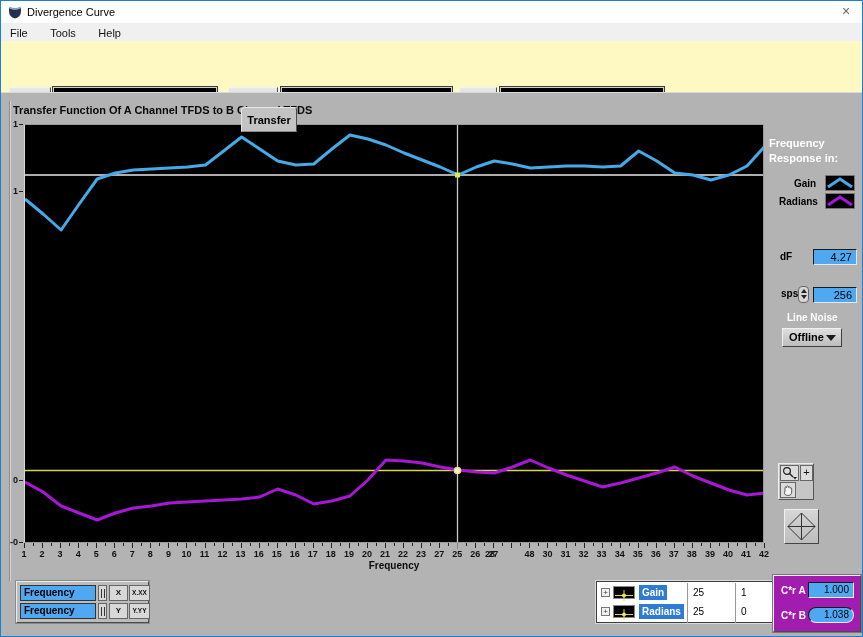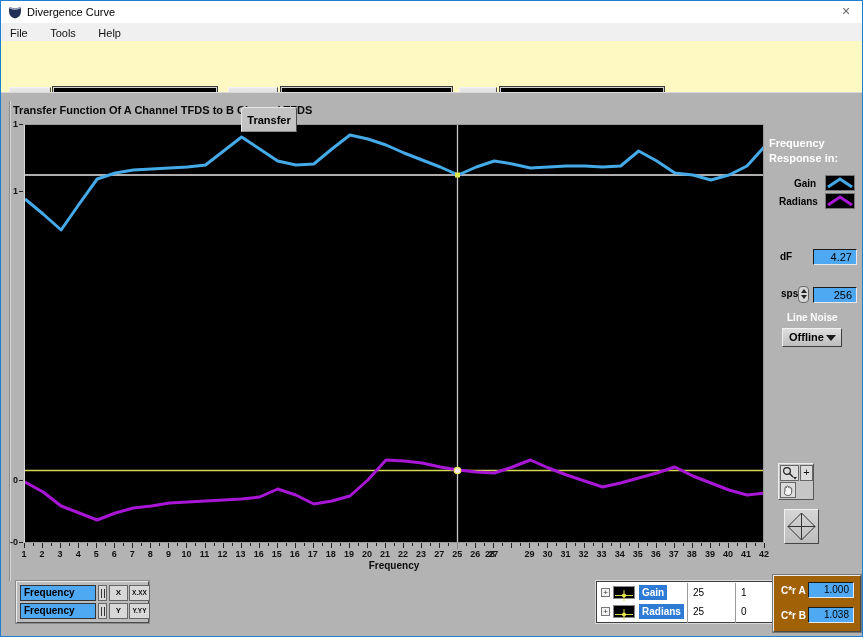--- a/index.html
+++ b/index.html
@@ -59,21 +59,21 @@
   .sl-fmt{position:absolute;left:109px;top:0;width:21px;height:16px;background:#d8d8d8;border:1px solid #666;font-size:6.5px;font-weight:bold;text-align:center;line-height:14px;color:#111;}
   
   #cursor-legend{position:absolute;left:595px;top:488px;width:180px;height:42px;background:#fff;border:1px solid #3d3d3d;box-shadow:0 0 0 1px #d9d9d9;}
   .cl-row{position:absolute;left:0;width:100%;height:19px;}
   .cl-expand{position:absolute;left:4px;top:5px;width:9px;height:9px;border:1px solid #777;background:#f2f2f2;font-size:8px;line-height:7px;text-align:center;color:#333;}
   .cl-swatch{position:absolute;left:16px;top:3px;width:22px;height:13px;background:#000;border:1px solid #888;}
   .cl-name{position:absolute;left:42px;top:2px;height:15px;padding:0 3px;background:#2e7bd6;color:#fff;font-size:10px;font-weight:bold;line-height:15px;}
   .cl-val{position:absolute;top:2px;font-size:10px;color:#000;line-height:15px;}
   .cl-div{position:absolute;top:1px;width:1px;height:40px;background:#999;}
   
-  #cr-panel{position:absolute;left:772px;top:482px;width:88px;height:57px;background:#a16207;border:1px solid;border-color:#ececec #4a4a4a #4a4a4a #ececec;box-shadow:0 0 0 1px #777;}
+  #cr-panel{position:absolute;left:772px;top:482px;width:88px;height:57px;background:#a21caf;border:1px solid;border-color:#ececec #4a4a4a #4a4a4a #ececec;box-shadow:0 0 0 1px #777;}
   
   #zengar-logo{position:absolute;left:765px;top:57px;width:94px;height:20px;background:#b5b5b5;border:1px solid #d8d8d8;border-radius:3px;}
   #zengar-text{position:absolute;left:8px;top:1px;font-size:14px;font-weight:bold;font-style:italic;color:#35b035;text-shadow:1px 1px 0 #14520f;letter-spacing:1px;}
   #red-icon{position:absolute;left:726px;top:54px;width:22px;height:24px;}
 </style>
 </head>
 <body>
 
 <div id="win">
 
@@ -230,21 +230,21 @@
         <div class="xtm" style="left: 460.275px;"></div>
         <div class="xl" style="left: 451.25px;">26</div>
         <div class="xt" style="left: 469.3px;"></div>
         <div class="xtm" style="left: 478.325px;"></div>
         <div class="xl" style="left: 469.3px;">27</div>
         <div class="xt" style="left: 487.35px;"></div>
         <div class="xtm" style="left: 496.375px;"></div>
         <div class="xl" style="left: 466px; text-align: center;">28</div>
         <div class="xt" style="left: 505.4px;"></div>
         <div class="xtm" style="left: 514.425px;"></div>
-        <div class="xl" style="left: 505.4px;">29</div>
+        <div class="xl" style="left: 505.4px;">48</div>
         <div class="xt" style="left: 523.45px;"></div>
         <div class="xtm" style="left: 532.475px;"></div>
         <div class="xl" style="left: 523.45px;">30</div>
         <div class="xt" style="left: 541.5px;"></div>
         <div class="xtm" style="left: 550.525px;"></div>
         <div class="xl" style="left: 541.5px;">31</div>
         <div class="xt" style="left: 559.55px;"></div>
         <div class="xtm" style="left: 568.575px;"></div>
         <div class="xl" style="left: 559.55px;">32</div>
         <div class="xt" style="left: 577.6px;"></div>
@@ -385,16 +385,16 @@
         <div class="cl-name">Radians</div>
         <div class="cl-val" style="left:96px;">25</div>
         <div class="cl-val" style="left:144px;">0</div>
       </div>
     </div>
 
     <div id="cr-panel">
       <div class="wlabel" style="left:7px;top:9px;font-size:10px;">C*r A</div>
       <div class="blue-field" style="left:34px;top:6px;width:46px;font-size:10px;">1.000</div>
       <div class="wlabel" style="left:7px;top:34px;font-size:10px;">C*r B</div>
-      <div class="blue-field" style="left:34px;top:31px;width:46px;font-size:10px;">1.038</div>
+      <div class="blue-field" style="left:34px;top:31px;width:46px;font-size:10px;border-radius:8px;">1.038</div>
     </div>
   </div>
 </div>
 
 </body></html>

